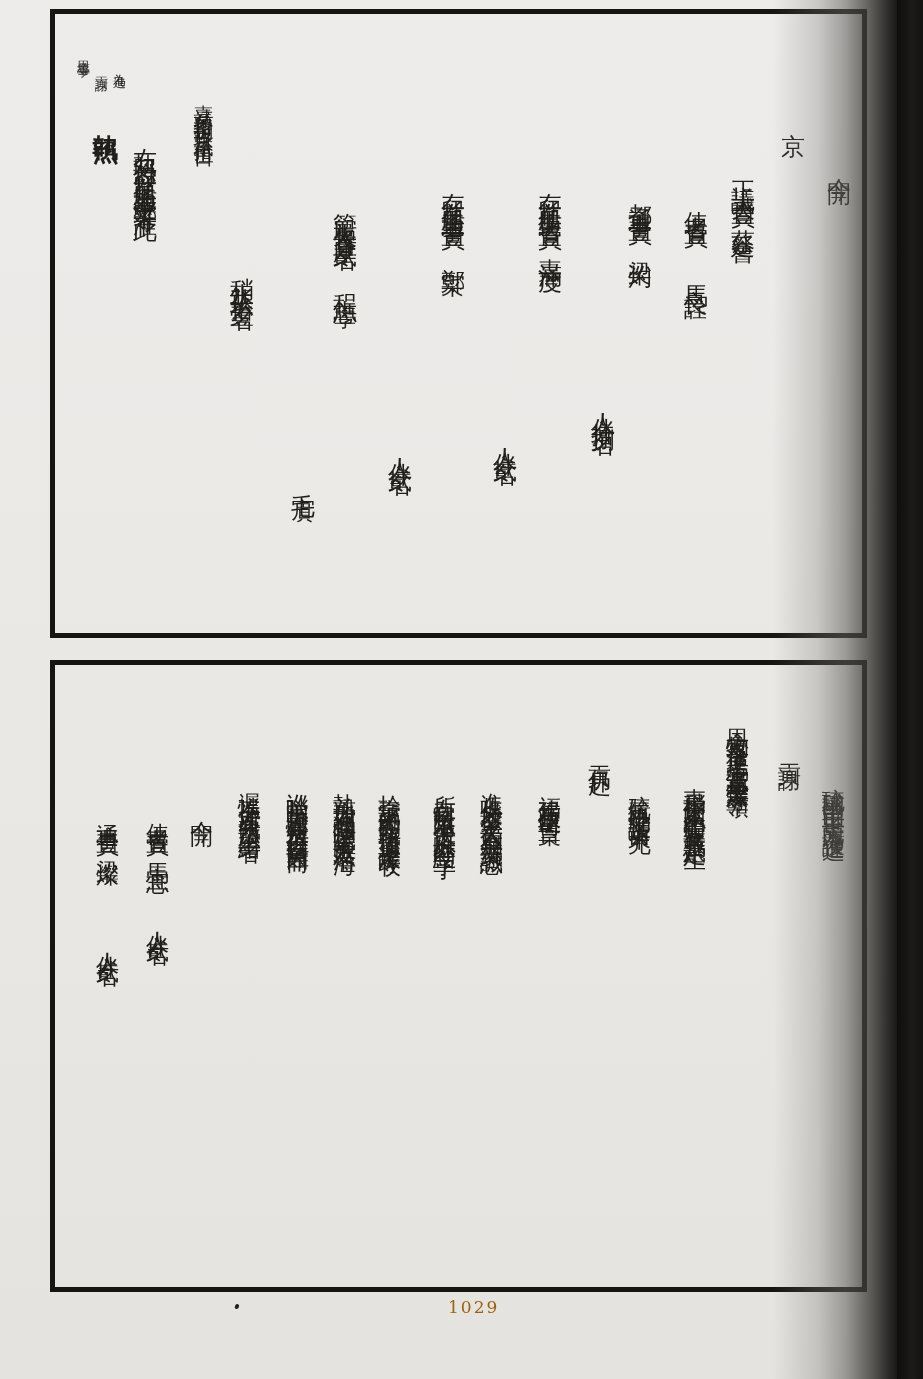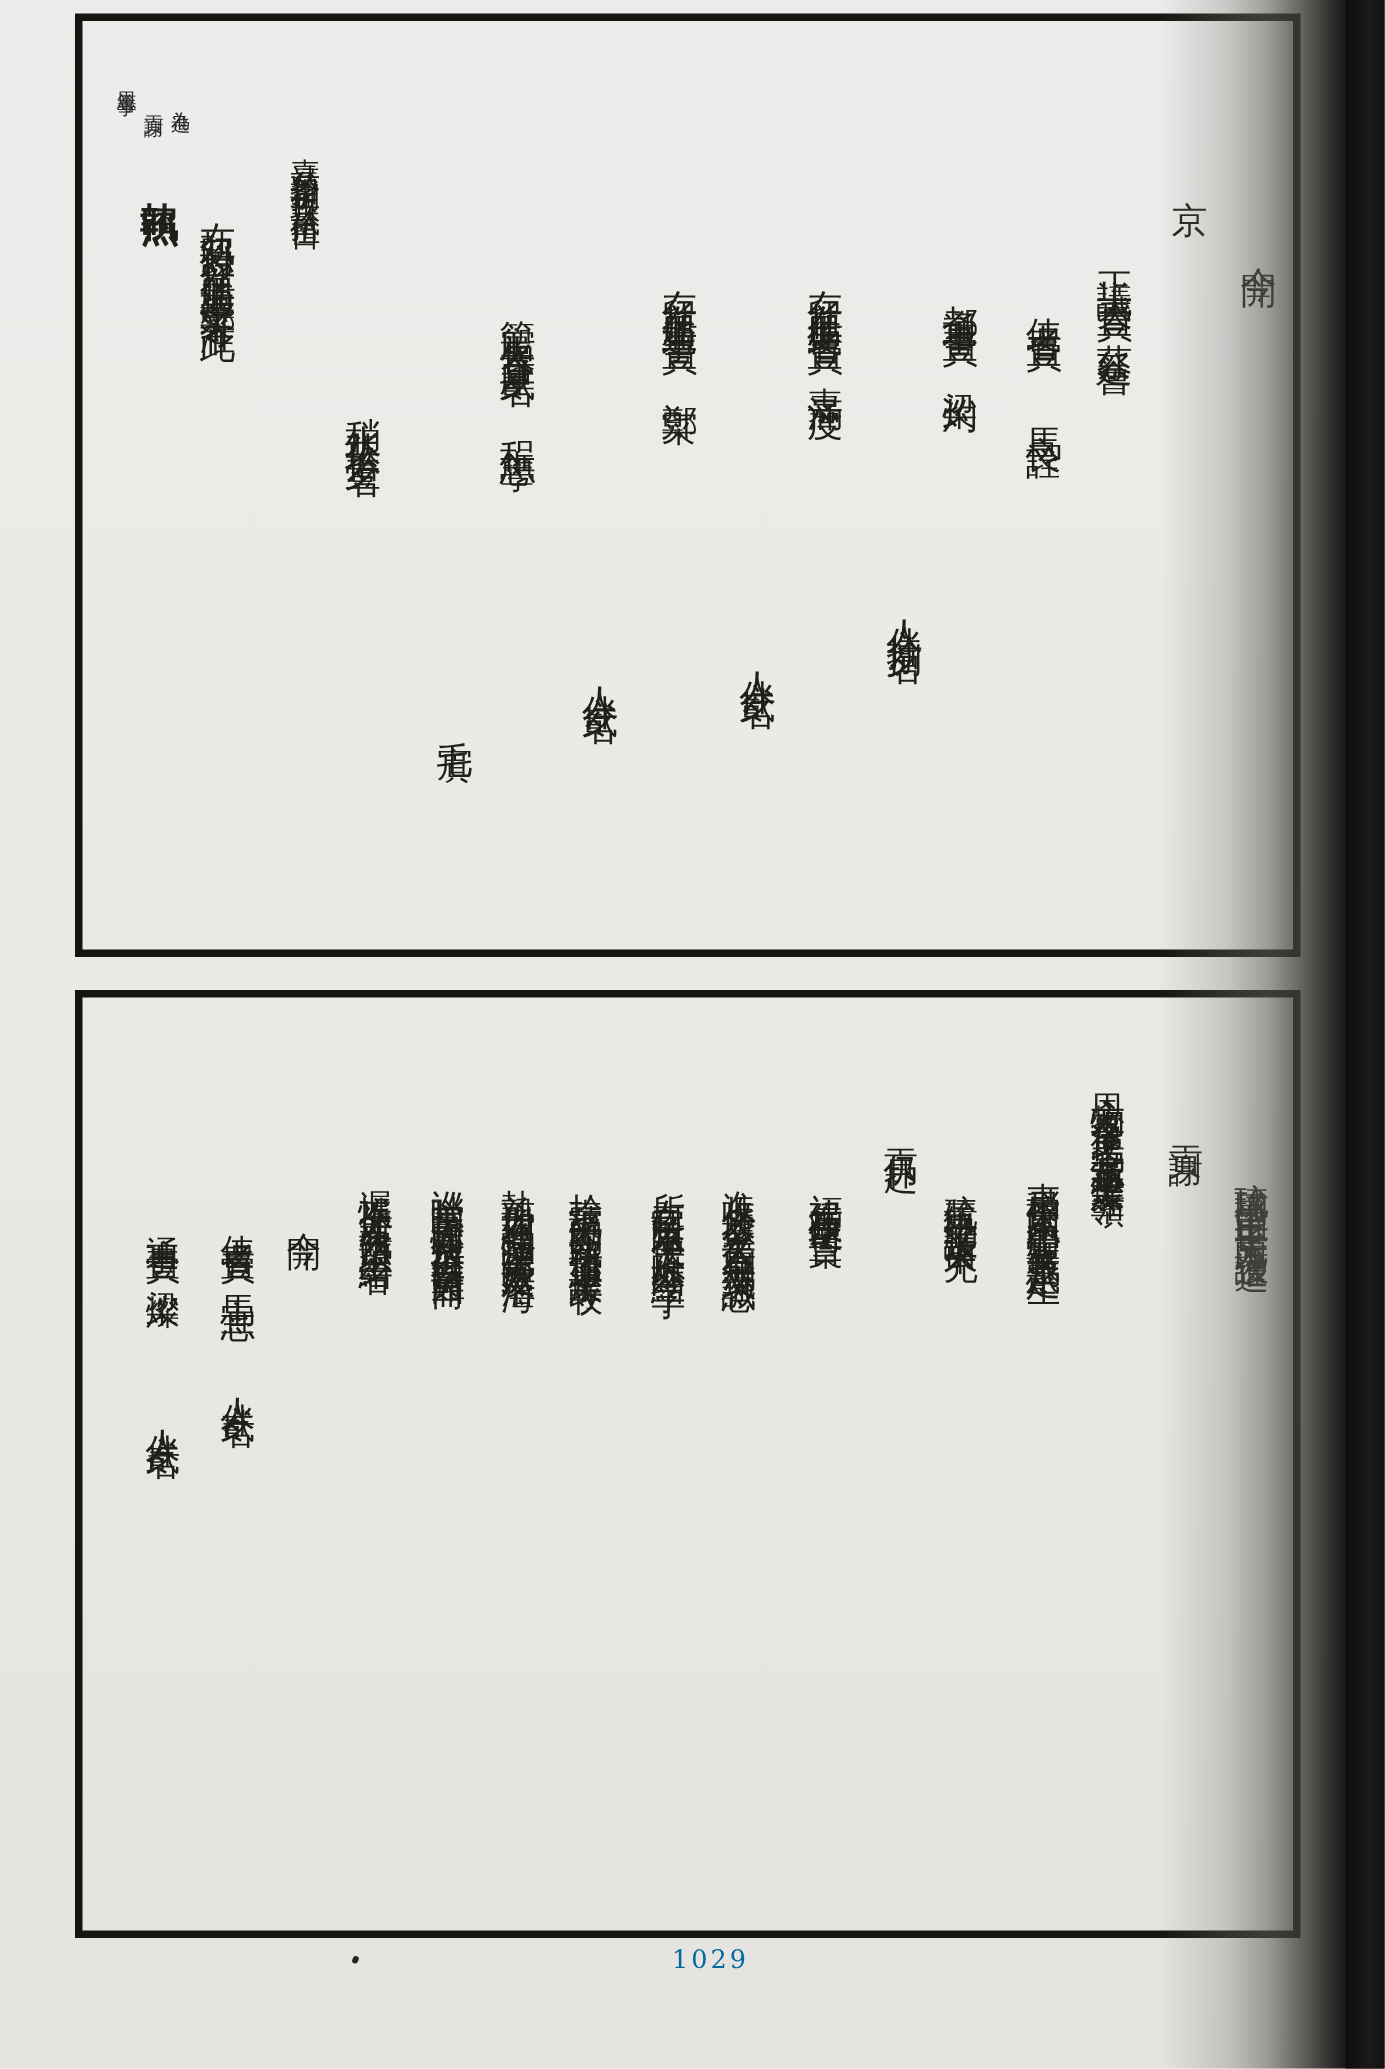--- a/index.html
+++ b/index.html
@@ -20,21 +20,21 @@
     color:#211f1c;font-family:"DejaVu Serif",serif;white-space:nowrap;
     font-size:24px;letter-spacing:5px;line-height:1.1;
   }
   .panel-bottom .col{font-size:23px;letter-spacing:4px;}
   .seg{display:inline-block;}
   .vgap{display:inline-block;width:1px;}
   .margin-small{font-size:13px;letter-spacing:2px;color:#2a2826;}
   .margin-label{font-size:26px;letter-spacing:3px;font-weight:bold;}
   .page-number{
     position:absolute;left:448px;top:1297px;font-size:17px;letter-spacing:2px;
-    color:#0369a1;font-family:"DejaVu Serif",serif;
+    color:#a16207;font-family:"DejaVu Serif",serif;
   }
   .ink-speck{
     position:absolute;left:235px;top:1304px;width:4px;height:5px;
     background:#232323;border-radius:50% 50% 60% 40%;transform:rotate(20deg);
   }
   .binding{
     position:absolute;top:0;right:0;width:150px;height:1379px;pointer-events:none;
     background:linear-gradient(to right,
       rgba(130,128,125,0) 0%,
       rgba(120,118,115,0.30) 30%,

